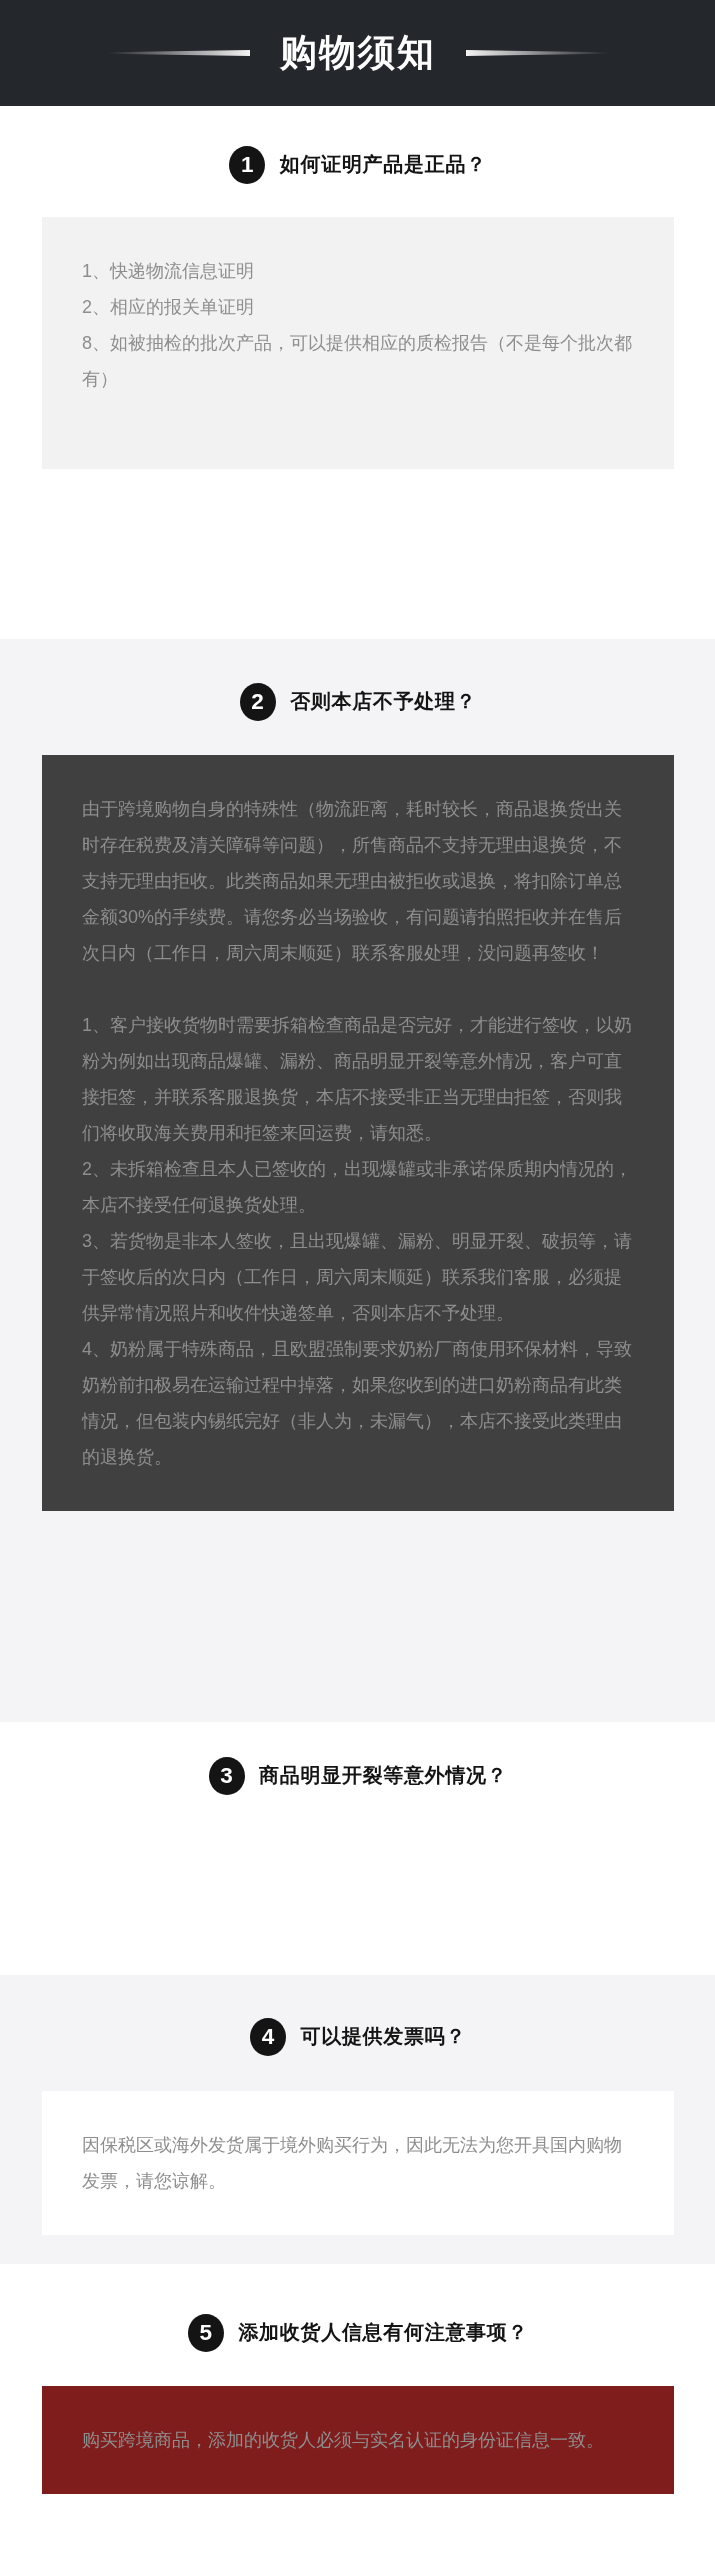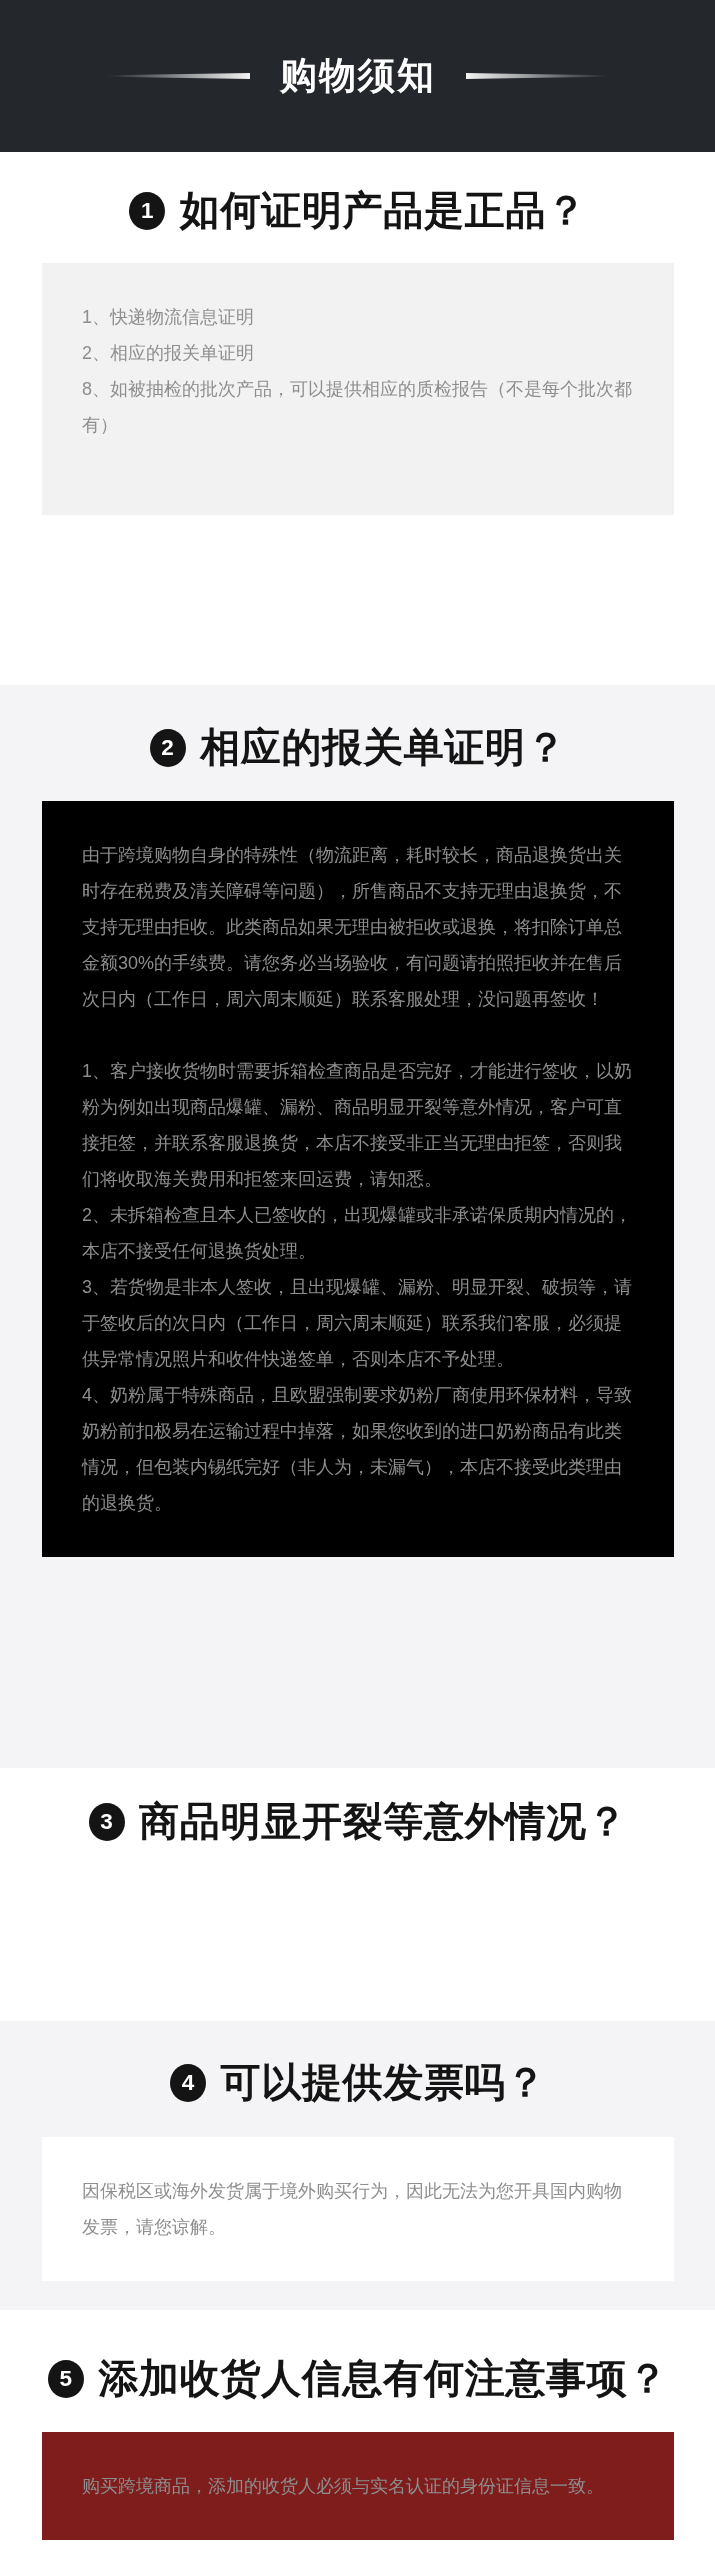--- a/index.html
+++ b/index.html
@@ -2,21 +2,21 @@
 <html style="font-size:10.6px"><head>
 <meta charset="utf-8">
 <style>
   html, body { margin: 0; padding: 0; }
   body {
     width: 716px; height: 2576px; background: #ffffff; overflow: hidden;
     font-family: "Liberation Sans", "DejaVu Sans", sans-serif;
   }
   
   .header {
-    height: 152px; background: #24272c;
+    height: 106px; background: #24272c;
     display: flex; align-items: center; justify-content: center; gap: 30px;
   }
   .header-title {
     color: #ffffff; font-size: 37px; font-weight: bold; letter-spacing: 2px;
     white-space: nowrap;
   }
   .deco { width: 142px; height: 6px; flex: 0 0 auto; }
   .deco-left {
     background: linear-gradient(to right, rgba(255,255,255,0), rgba(255,255,255,0.95));
     clip-path: polygon(0 38%, 100% 0, 100% 100%, 0 62%);
@@ -38,30 +38,30 @@
     display: flex; align-items: center; justify-content: center; gap: 14.6px;
     height: 41px;
   }
   .badge {
     width: 36px; height: 38px; border-radius: 50%;
     background: #141414; color: #ffffff;
     display: flex; align-items: center; justify-content: center;
     font-size: 22.5px; font-weight: bold; flex: 0 0 auto;
   }
   .qtext {
-    font-size: 40px; font-weight: bold; color: #141414; letter-spacing: 0.7px;
+    font-size: 20px; font-weight: bold; color: #141414; letter-spacing: 0.7px;
     white-space: nowrap;
   }
   .answer-box {
     margin: 0 42px; padding: 36px 40px;
     font-size: 18px; line-height: 36px; color: #8e8e8e;
     text-align: left;
   }
   .s1 .answer-box { margin-top: 32px; background: #f2f2f2; }
-  .s2 .answer-box { margin-top: 33px; background: #000000; }
+  .s2 .answer-box { margin-top: 33px; background: #404040; }
   .s3 .answer-box { margin-top: 40px; background: #f2f2f2; }
   .s4 .answer-box { margin-top: 34px; background: #ffffff; }
   .s5 .answer-box { margin-top: 33px; background: #7f1d1d; }
   .answer-box p { margin: 0; }
   .answer-box p:empty { min-height: 36px; }
 </style>
 </head>
 <body>
 
 <div class="header">
@@ -79,21 +79,21 @@
       <p>1、快递物流信息证明</p>
       <p>2、相应的报关单证明</p>
       <p>8、如被抽检的批次产品，可以提供相应的质检报告（不是每个批次都有）</p>
       <p></p>
     </div>
 </div>
 
 <div class="section sec-band s2">
   <div class="qrow">
     <div class="badge">2</div>
-    <div class="qtext">相应的报关单证明？</div>
+    <div class="qtext">否则本店不予处理？</div>
   </div>
   <div class="answer-box">
       <p>由于跨境购物自身的特殊性（物流距离，耗时较长，商品退换货出关时存在税费及清关障碍等问题），所售商品不支持无理由退换货，不支持无理由拒收。此类商品如果无理由被拒收或退换，将扣除订单总金额30%的手续费。请您务必当场验收，有问题请拍照拒收并在售后次日内（工作日，周六周末顺延）联系客服处理，没问题再签收！</p>
       <p></p>
       <p>1、客户接收货物时需要拆箱检查商品是否完好，才能进行签收，以奶粉为例如出现商品爆罐、漏粉、商品明显开裂等意外情况，客户可直接拒签，并联系客服退换货，本店不接受非正当无理由拒签，否则我们将收取海关费用和拒签来回运费，请知悉。</p>
       <p>2、未拆箱检查且本人已签收的，出现爆罐或非承诺保质期内情况的，本店不接受任何退换货处理。</p>
       <p>3、若货物是非本人签收，且出现爆罐、漏粉、明显开裂、破损等，请于签收后的次日内（工作日，周六周末顺延）联系我们客服，必须提供异常情况照片和收件快递签单，否则本店不予处理。</p>
       <p>4、奶粉属于特殊商品，且欧盟强制要求奶粉厂商使用环保材料，导致奶粉前扣极易在运输过程中掉落，如果您收到的进口奶粉商品有此类情况，但包装内锡纸完好（非人为，未漏气），本店不接受此类理由的退换货。</p>
     </div>
 </div>

